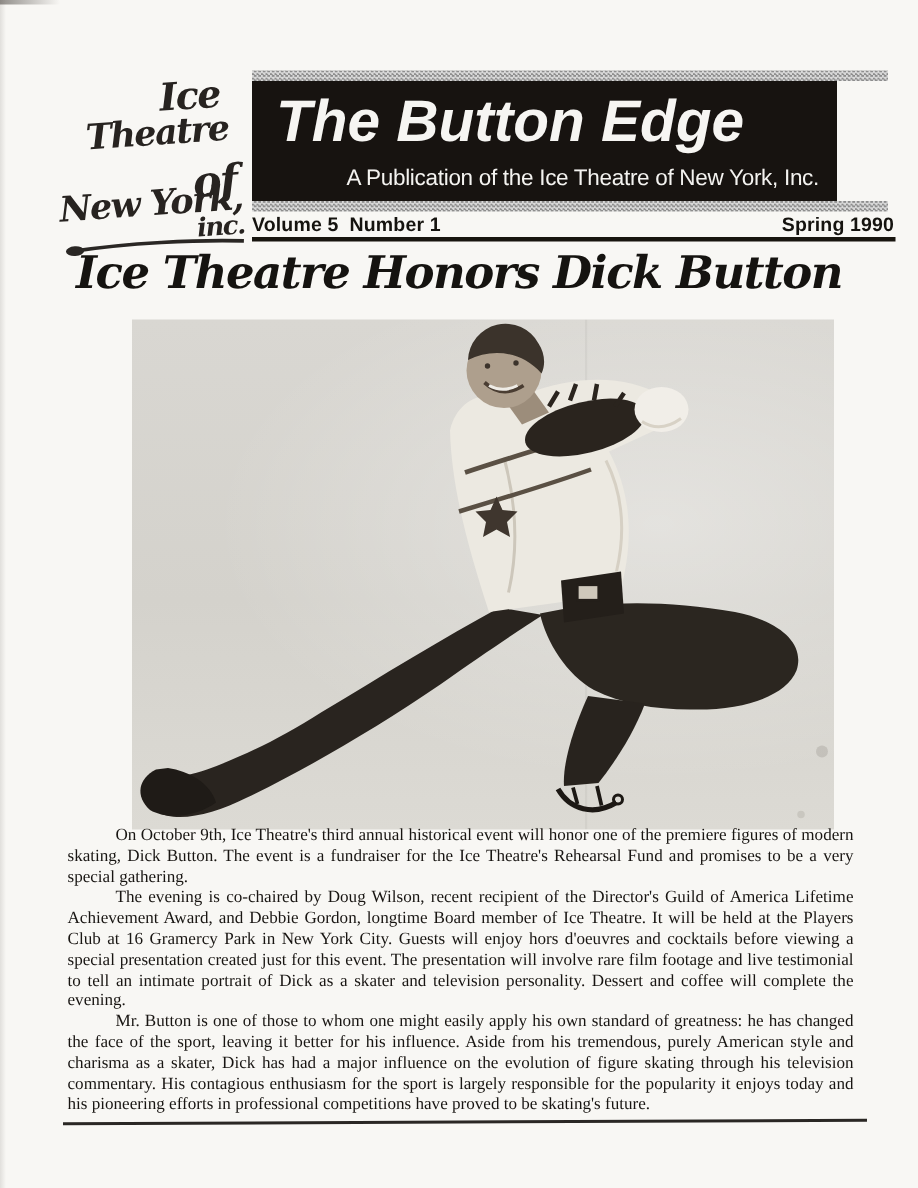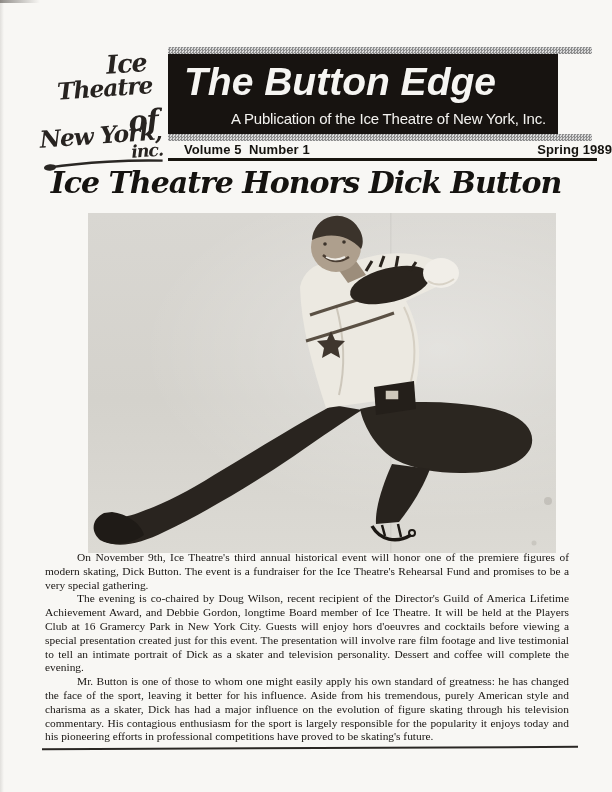--- a/index.html
+++ b/index.html
@@ -33,21 +33,21 @@
     position:absolute;left:16px;top:6px;
     font-size:39px;font-weight:bold;font-style:italic;color:#f6f5f2;
     letter-spacing:0px;white-space:nowrap;
   }
   .banner-subtitle{
     position:absolute;right:12px;bottom:7px;
     font-size:15px;font-weight:normal;color:#f4f3f0;letter-spacing:-.2px;
     white-space:nowrap;
   }
   .issue-line{
-    position:absolute;left:184px;top:142px;width:428px;
+    position:absolute;left:168px;top:142px;width:428px;
     display:flex;justify-content:space-between;
     font-size:13px;font-weight:bold;color:#15130f;letter-spacing:.1px;
   }
   .issue-line span{white-space:pre-wrap;}
   .rule-thick{
     position:absolute;left:168px;top:158px;width:429px;height:3px;background:#18150f;
   }
 
   
   .headline{
@@ -103,21 +103,21 @@
     <div class="halftone"></div>
     <div class="banner-black">
       <div class="banner-title">The Button Edge</div>
       <div class="banner-subtitle">A Publication of the Ice Theatre of New York, Inc.</div>
     </div>
     <div class="halftone"></div>
   </div>
 
   <div class="issue-line">
     <span>Volume 5  Number 1</span>
-    <span>Spring 1989</span>
+    <span>Spring 1990</span>
   </div>
   <div class="rule-thick"></div>
 
   <h1 class="headline">Ice Theatre Honors Dick Button</h1>
 
   <div class="photo">
     <svg viewBox="0 0 468 340">
 
       <rect x="302" y="0" width="1.5" height="340" fill="rgba(0,0,0,0.04)"></rect>
       <circle cx="460" cy="288" r="4" fill="rgba(120,115,105,0.22)"></circle>
@@ -163,19 +163,19 @@
         <ellipse cx="302" cy="72" rx="41" ry="17" fill="#2a241e"></ellipse>
       </g>
       <path d="M278,58 l6,-10 M292,54 l4,-11 M308,54 l2,-11 M322,58 l6,-9" stroke="#2a241e" stroke-width="3" fill="none"></path>
 
       <ellipse cx="353" cy="60" rx="18" ry="15" fill="#f1eee8"></ellipse>
       <path d="M340,68 Q352,76 366,66" stroke="#d8d2c6" stroke-width="2" fill="none"></path>
     </svg>
   </div>
 
   <div class="body-copy">
-    <p>On November 9th, Ice Theatre's third annual historical event will honor one of the premiere figures of modern skating, Dick Button.  The event is a fundraiser for the Ice Theatre's Rehearsal Fund and promises to be a very special gathering.</p>
+    <p>On October 9th, Ice Theatre's third annual historical event will honor one of the premiere figures of modern skating, Dick Button.  The event is a fundraiser for the Ice Theatre's Rehearsal Fund and promises to be a very special gathering.</p>
     <p>The evening is co-chaired by Doug Wilson, recent recipient of the Director's Guild of America Lifetime Achievement Award, and Debbie Gordon, longtime Board member of Ice Theatre.  It will be held at the Players Club at 16 Gramercy Park in New York City.  Guests will enjoy hors d'oeuvres and cocktails before viewing a special presentation created just for this event.  The presentation will involve rare film footage and live testimonial to tell an intimate portrait of Dick as a skater and television personality.  Dessert and coffee will complete the evening.</p>
     <p>Mr. Button is one of those to whom one might easily apply his own standard of greatness:  he has changed the face of the sport, leaving it better for his influence.  Aside from his tremendous, purely American style and charisma as a skater, Dick has had a major influence on the evolution of figure skating through his television commentary.  His contagious enthusiasm for the sport is largely responsible for the popularity it enjoys today and his pioneering efforts in professional competitions have proved to be skating's future.</p>
   </div>
 
   <div class="rule-bottom"></div>
 </div>
 
 </body></html>

